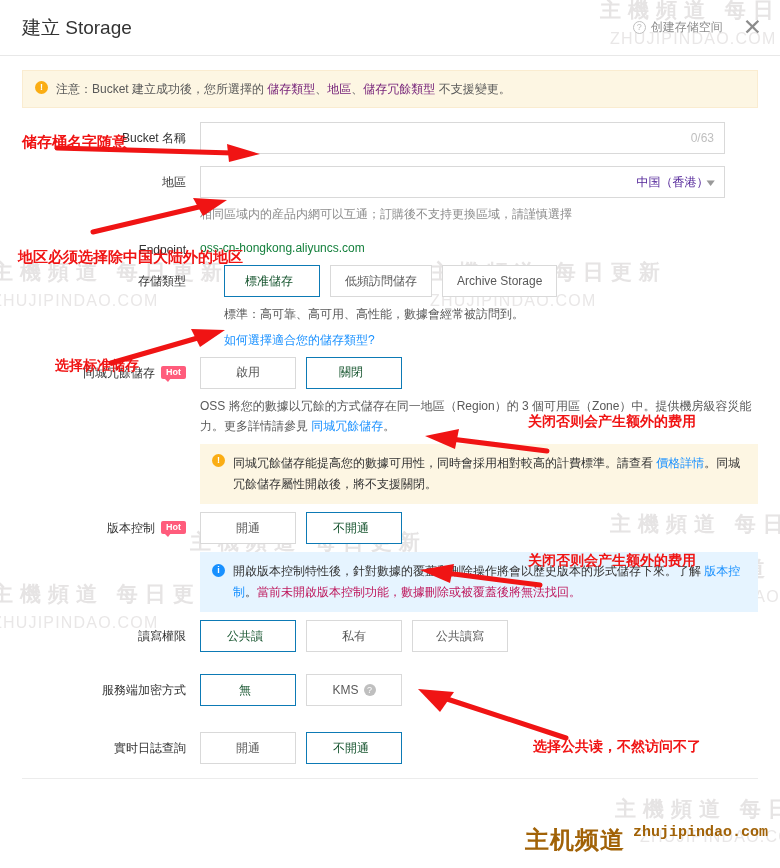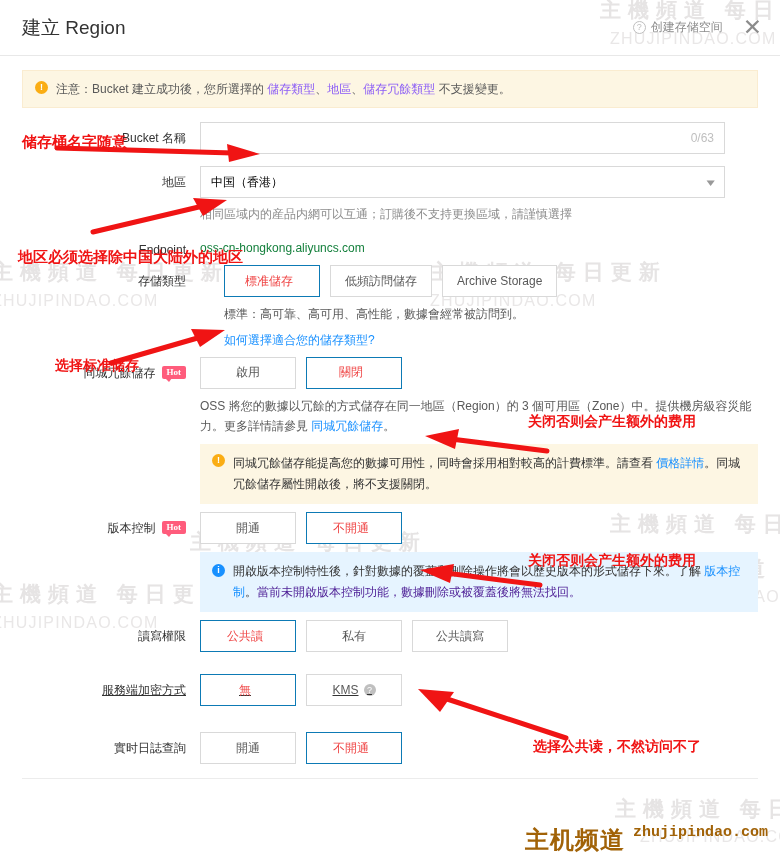--- a/index.html
+++ b/index.html
@@ -55,37 +55,37 @@
     background:#fdf6e3; border:1px solid #faecd0;
     padding:9px 12px; display:flex; gap:8px; align-items:flex-start;
     font-size:12px; color:#595959; line-height:1.5;
     margin-bottom:14px;
   }
   .icon-warn {
     flex:0 0 auto; width:13px; height:13px; border-radius:50%;
     background:#faad14; color:#fff; font-size:9px; font-weight:700;
     text-align:center; line-height:13px; margin-top:1px;
   }
-  .hl-orange { color:#8b5cf6; }
+  .hl-orange { color:#701a75; }
 
   
   .row { display:flex; margin-bottom:4px; }
   .row-label {
     width:178px; flex:0 0 178px;
     text-align:right; padding:7px 14px 0 0;
     font-size:12px; color:#333; line-height:18px;
     display:flex; justify-content:flex-end; align-items:flex-start; gap:6px;
   }
   .row-field { flex:1; min-width:0; }
 
   .badge-hot {
     display:inline-block; background:#ff5c7c; color:#fff;
     font-size:9px; font-weight:700; line-height:13px;
     padding:0 5px; border-radius:2px; position:relative; top:2px;
-    font-family:Liberation Serif, serif;
+    font-family:Liberation Sans, sans-serif;
   }
   .badge-hot::after{
     content:""; position:absolute; left:3px; bottom:-3px;
     border-left:4px solid transparent; border-right:3px solid transparent;
     border-top:4px solid #ff5c7c;
   }
 
   
   .text-input {
     width:525px; height:32px; border:1px solid #d9d9d9; background:#fff;
@@ -95,56 +95,56 @@
     border:0; outline:0; flex:1; font-size:12px; height:100%;
     font-family:inherit; background:transparent; color:#333;
   }
   .counter { color:#bfbfbf; font-size:12px; }
 
   
   .select-box {
     width:525px; height:32px; border:1px solid #d9d9d9; background:#fff;
     display:flex; align-items:center; padding:0 10px; cursor:pointer;
   }
-  .select-value { flex:1; font-size:12px; color:#000000; }
+  .select-value { flex:1; font-size:12px; color:#4c1d95;text-align:right; }
   .chev { color:#999; font-size:11px; transform:scaleX(1.5); }
 
   .hint { font-size:12px; color:#8c8c8c; margin:7px 0 0 0; line-height:1.6; }
   .static-val { font-size:12px; color:#15803d; padding-top:7px; }
   .link { color:#1890ff; cursor:pointer; }
   .link-line { font-size:12px; margin-top:7px; }
 
   
   .btn-group { display:flex; }
   .seg {
     height:32px; min-width:96px; padding:0 14px;
     border:1px solid #d9d9d9; background:#fff;
     display:flex; align-items:center; justify-content:center; gap:5px;
     font-size:12px; color:#595959; cursor:pointer;
     margin-right:10px; white-space:nowrap;
   }
-  .seg.selected { border:1px solid #0d7ab5; color:#ef4444; position:relative; z-index:1;padding-left:8px; }
+  .seg.selected { border:1px solid #0d7ab5; color:#14532d; position:relative; z-index:1;padding-left:8px; }
   .seg .qmark {
     width:12px; height:12px; border-radius:50%; background:#bfbfbf;
     color:#fff; font-size:9px; line-height:12px; text-align:center;
   }
 
   
   .panel {
     padding:9px 12px; display:flex; gap:8px; align-items:flex-start;
     font-size:12px; line-height:1.75; margin-top:8px;
   }
   .panel.warn { background:#fdf6e3; }
   .panel.info { background:#e6f4ff; color:#333; }
   .icon-info {
     flex:0 0 auto; width:13px; height:13px; border-radius:50%;
     background:#1890ff; color:#fff; font-size:9px; font-weight:700;
     text-align:center; line-height:13px; margin-top:3px;
   }
-  .txt-red { color:#4c1d95; }
+  .txt-red { color:#be185d; }
   .txt-yellow { color:#f0b429; }
 
   .desc-block { font-size:12px; color:#595959; line-height:1.7; margin-top:7px; }
 
   .rule { border-top:1px solid #ececec; margin-top:14px; }
 
   
   .anno-layer { position:absolute; inset:0; z-index:5; pointer-events:none; }
   .anno-text {
     position:absolute; color:#f01414; font-weight:700;
@@ -179,21 +179,21 @@
   <div class="wm en" style="left:660px; top:588px;">ZHUJIPINDAO.COM</div>
 
   <div class="wm cn" style="left:190px; top:528px;">主機頻道 每日更新</div>
   <div class="wm en" style="left:200px; top:556px;">ZHUJIPINDAO.COM</div>
 
   <div class="wm cn" style="left:615px; top:795px;">主機頻道 每日更新</div>
   <div class="wm en" style="left:640px; top:828px;">ZHUJIPINDAO.COM</div>
 </div>
 
 <div class="dialog-header">
-  <div class="dialog-title">建立 Region</div>
+  <div class="dialog-title">建立 Storage</div>
   <div class="header-help">
     <span class="q-circle">?</span>
     <span>创建存储空间</span>
   </div>
   <div class="close-x">✕</div>
 </div>
 
 <div class="dialog-body">
 
   <div class="notice-bar">
@@ -289,21 +289,21 @@
     <div class="row-label">讀寫權限</div>
     <div class="row-field">
       <div class="btn-group">
         <div class="seg selected">公共讀</div>
         <div class="seg">私有</div>
         <div class="seg">公共讀寫</div>
       </div>
     </div>
   </div>
 
-  <div class="row" style="margin-bottom:26px; margin-top:22px;text-decoration:underline;">
+  <div class="row" style="margin-bottom:26px; margin-top:22px;">
     <div class="row-label">服務端加密方式</div>
     <div class="row-field">
       <div class="btn-group">
         <div class="seg selected">無</div>
         <div class="seg">
           <span>KMS</span>
           <span class="qmark">?</span>
         </div>
       </div>
     </div>

